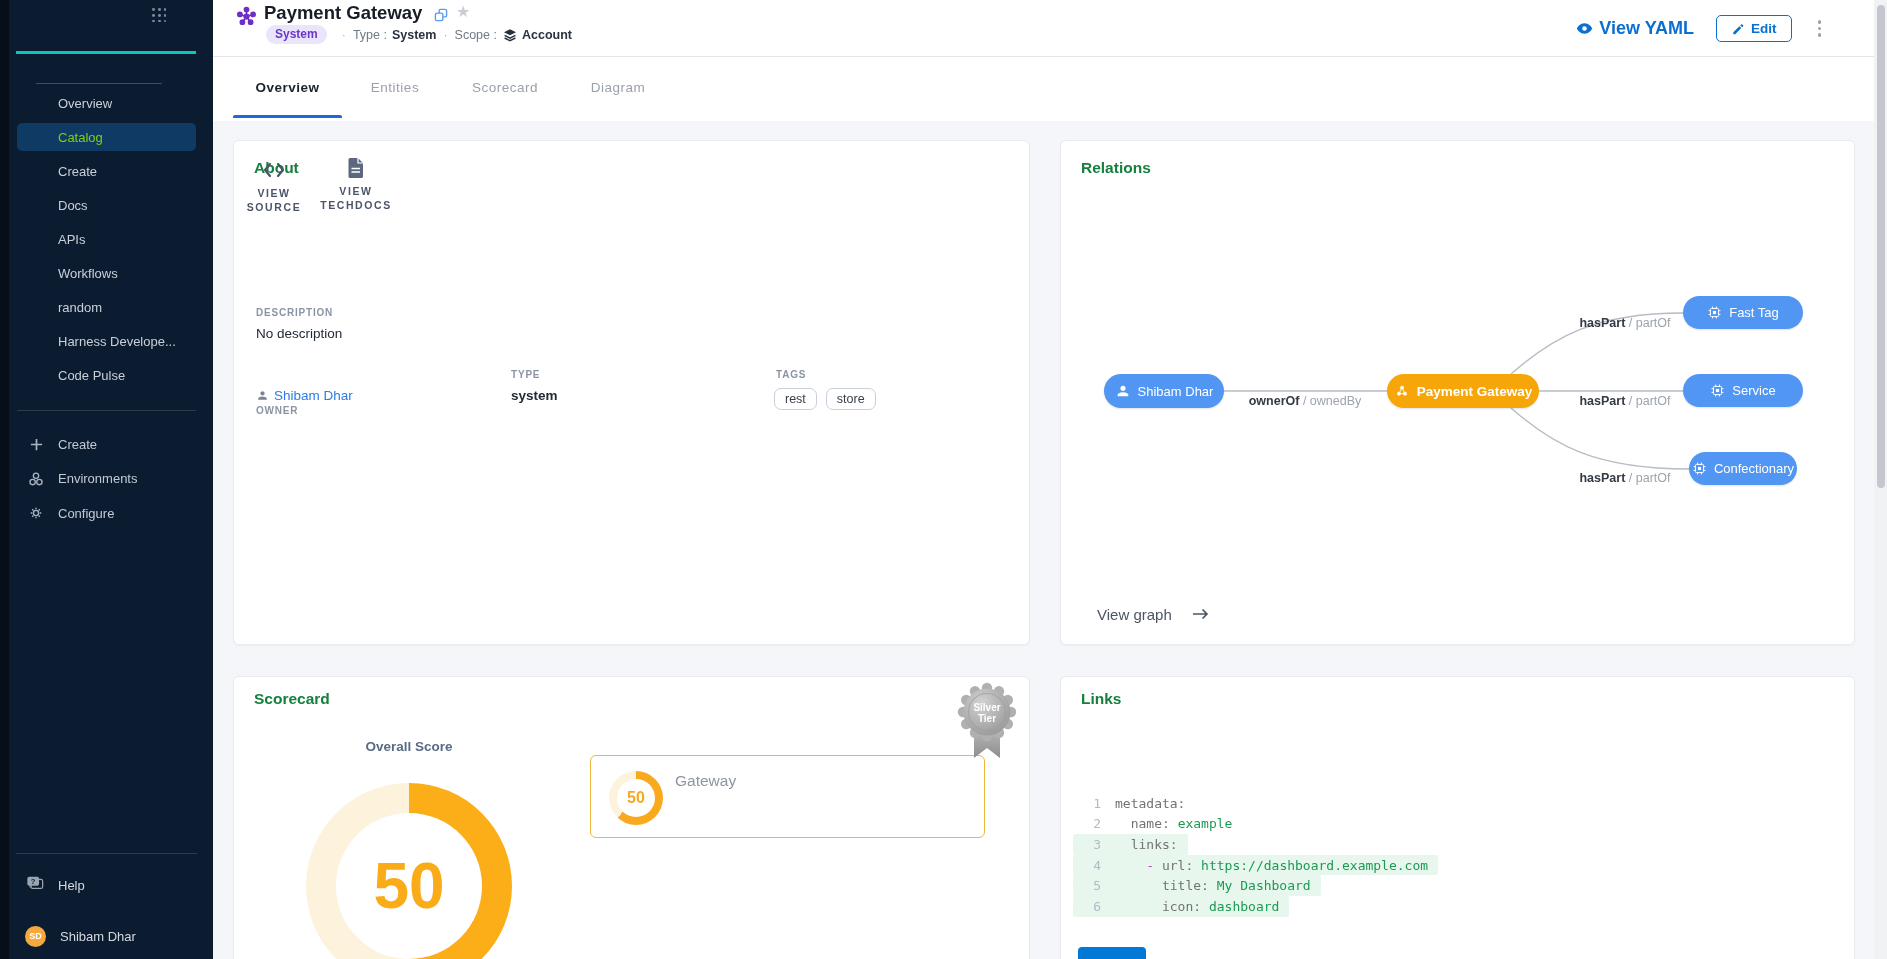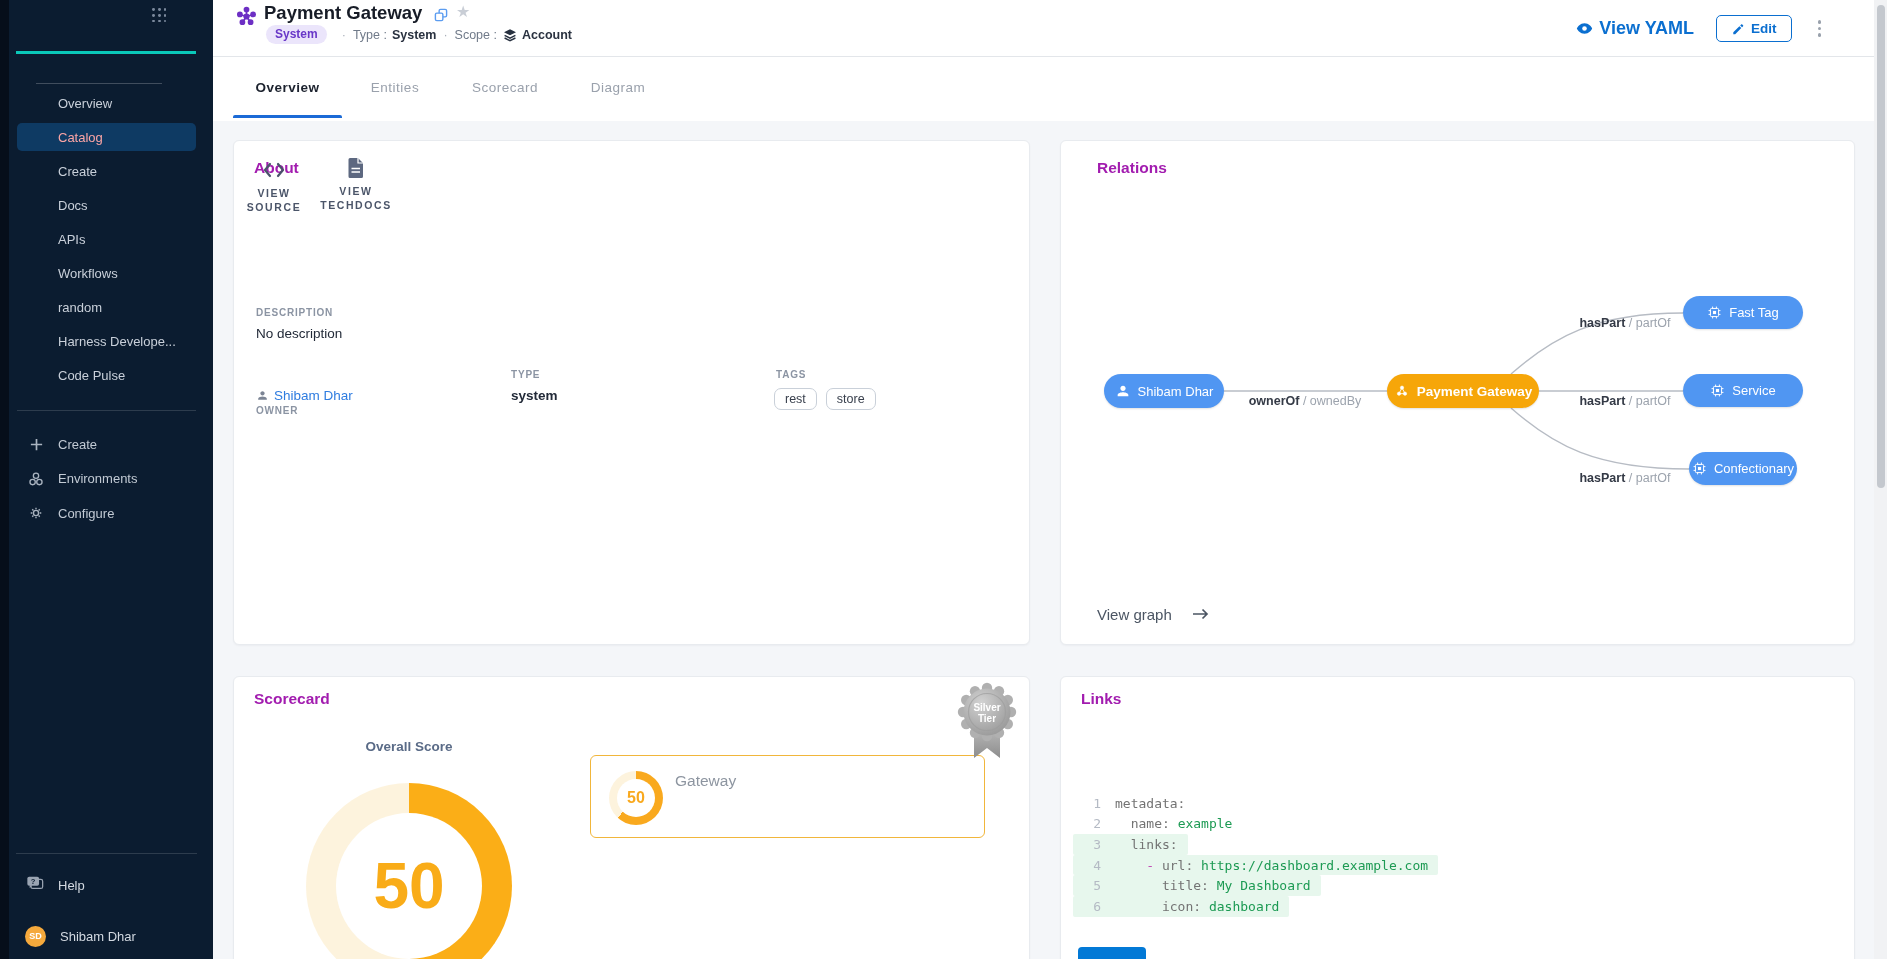--- a/index.html
+++ b/index.html
@@ -13,21 +13,21 @@
   .brand { position:absolute; left:16px; top:8px; width:190px; height:40px; }
   .brand-logo { position:absolute; left:0; top:0; }
   .brand-title { position:absolute; left:46px; top:2px; color:#fff; font-size:13px; font-weight:700; line-height:15px; width:110px; }
   .grid-icon { position:absolute; left:152px; top:8px; width:15px; height:15px; display:grid; grid-template-columns:repeat(3,1fr); gap:2.5px; }
   .grid-icon i { width:2.8px; height:2.8px; background:#7b899c; border-radius:50%; }
   .teal-rule { position:absolute; left:16px; top:51px; width:180px; height:2.5px; background:#0ac8b9; }
   .side-divider { position:absolute; height:1px; background:rgba(255,255,255,0.18); }
   .nav-item { position:absolute; left:17px; width:179px; height:28px; border-radius:5px; display:flex; align-items:center; cursor:pointer; }
   .nav-item .nav-label { margin-left:41px; font-size:13px; color:#c9d0da; }
   .nav-item.active { background:#0e3a63; }
-  .nav-item.active .nav-label { color:#fca5a5; }
+  .nav-item.active .nav-label { color:#84cc16; }
   .action-item { position:absolute; left:17px; width:179px; height:28px; display:flex; align-items:center; cursor:pointer; }
   .action-item .a-icon { width:18px; margin-left:10px; display:flex; justify-content:center; }
   .action-item .a-label { margin-left:13px; font-size:13px; color:#c2cad4; }
   .side-footer-item { position:absolute; left:17px; width:179px; height:28px; display:flex; align-items:center; cursor:pointer; }
   .avatar { width:21px; height:21px; border-radius:50%; background:#f5a93c; color:#fff; font-size:9px; font-weight:700; display:flex; align-items:center; justify-content:center; margin-left:8px; }
   .side-footer-item .f-label { margin-left:14px; font-size:13px; color:#d3d9e1; }
   .help-ic { margin-left:9px; }
 
   
   .header { position:absolute; left:213px; top:0; width:1674px; height:57px; background:#fff; border-bottom:1px solid #e3e6ea; }
@@ -48,21 +48,21 @@
   .kebab i { width:3.5px; height:3.5px; border-radius:50%; background:#99a1ac; }
 
   
   .tabbar { position:absolute; left:213px; top:57px; width:1674px; height:64px; background:#fff; }
   .tab { position:absolute; top:0; height:61px; display:flex; align-items:center; justify-content:center; font-size:13.5px; letter-spacing:0.5px; color:#9aa1ac; font-weight:500; cursor:pointer; }
   .tab.active { color:#1c222e; font-weight:700; }
   .tab.active::after { content:""; position:absolute; left:0; right:0; bottom:0; height:3px; background:#1b6ad6; border-radius:2px 2px 0 0; }
 
   
   .card { position:absolute; background:#fff; border:1px solid #e8ebef; border-radius:6px; box-shadow:0 1px 2px rgba(20,30,50,0.04); }
-  .card-title { position:absolute; left:20px; font-size:15.5px; font-weight:700; color:#a21caf; }
+  .card-title { position:absolute; left:20px; font-size:15.5px; font-weight:700; color:#15803d; }
 
   
   .about-action { position:absolute; display:flex; flex-direction:column; align-items:center; cursor:pointer; }
   .about-action .icon-slot { height:26px; display:flex; align-items:center; justify-content:center; }
   .about-action .a-lines { margin-top:3px; text-align:center; font-size:10.5px; font-weight:600; letter-spacing:1.6px; color:#4b5569; line-height:14px; }
   .field-label { position:absolute; font-size:10px; font-weight:600; letter-spacing:0.8px; color:#8b94a3; }
   .field-value { position:absolute; font-size:13.5px; color:#222a38; }
   .owner-link { display:flex; align-items:center; gap:5px; color:#2e7ce0; cursor:pointer; }
   .tag-row { position:absolute; display:flex; gap:9px; }
   .tag-chip { border:1px solid #c9d0d9; border-radius:7px; padding:2.5px 10px 3.5px; font-size:12.5px; color:#39404d; background:#fff; cursor:pointer; }
@@ -327,21 +327,21 @@
     <div class="field-value" style="left:277px; top:247px; font-weight:700;">system</div>
 
     <div class="field-label" style="left:542px; top:228px;">TAGS</div>
     <div class="tag-row" id="tag-list" style="left:540px; top:247px;">
         <div class="tag-chip">rest</div>
         <div class="tag-chip">store</div>
       </div>
   </div>
 
   <div class="card" style="left:1060px; top:140px; width:795px; height:505px;">
-    <div class="card-title" style="top:18px;margin-left:16px;">Relations</div>
+    <div class="card-title" style="top:18px;">Relations</div>
 
     <div class="rel-canvas">
       <svg width="795" height="505">
         <g fill="none" stroke="#b7bcc4" stroke-width="1.4">
           <path d="M163 250 L326 250"></path>
           <path d="M478 250 L622 250"></path>
           <path d="M450 233 C492 196 534 172 622 172"></path>
           <path d="M450 267 C492 304 534 328 628 328"></path>
         </g>
       </svg>

